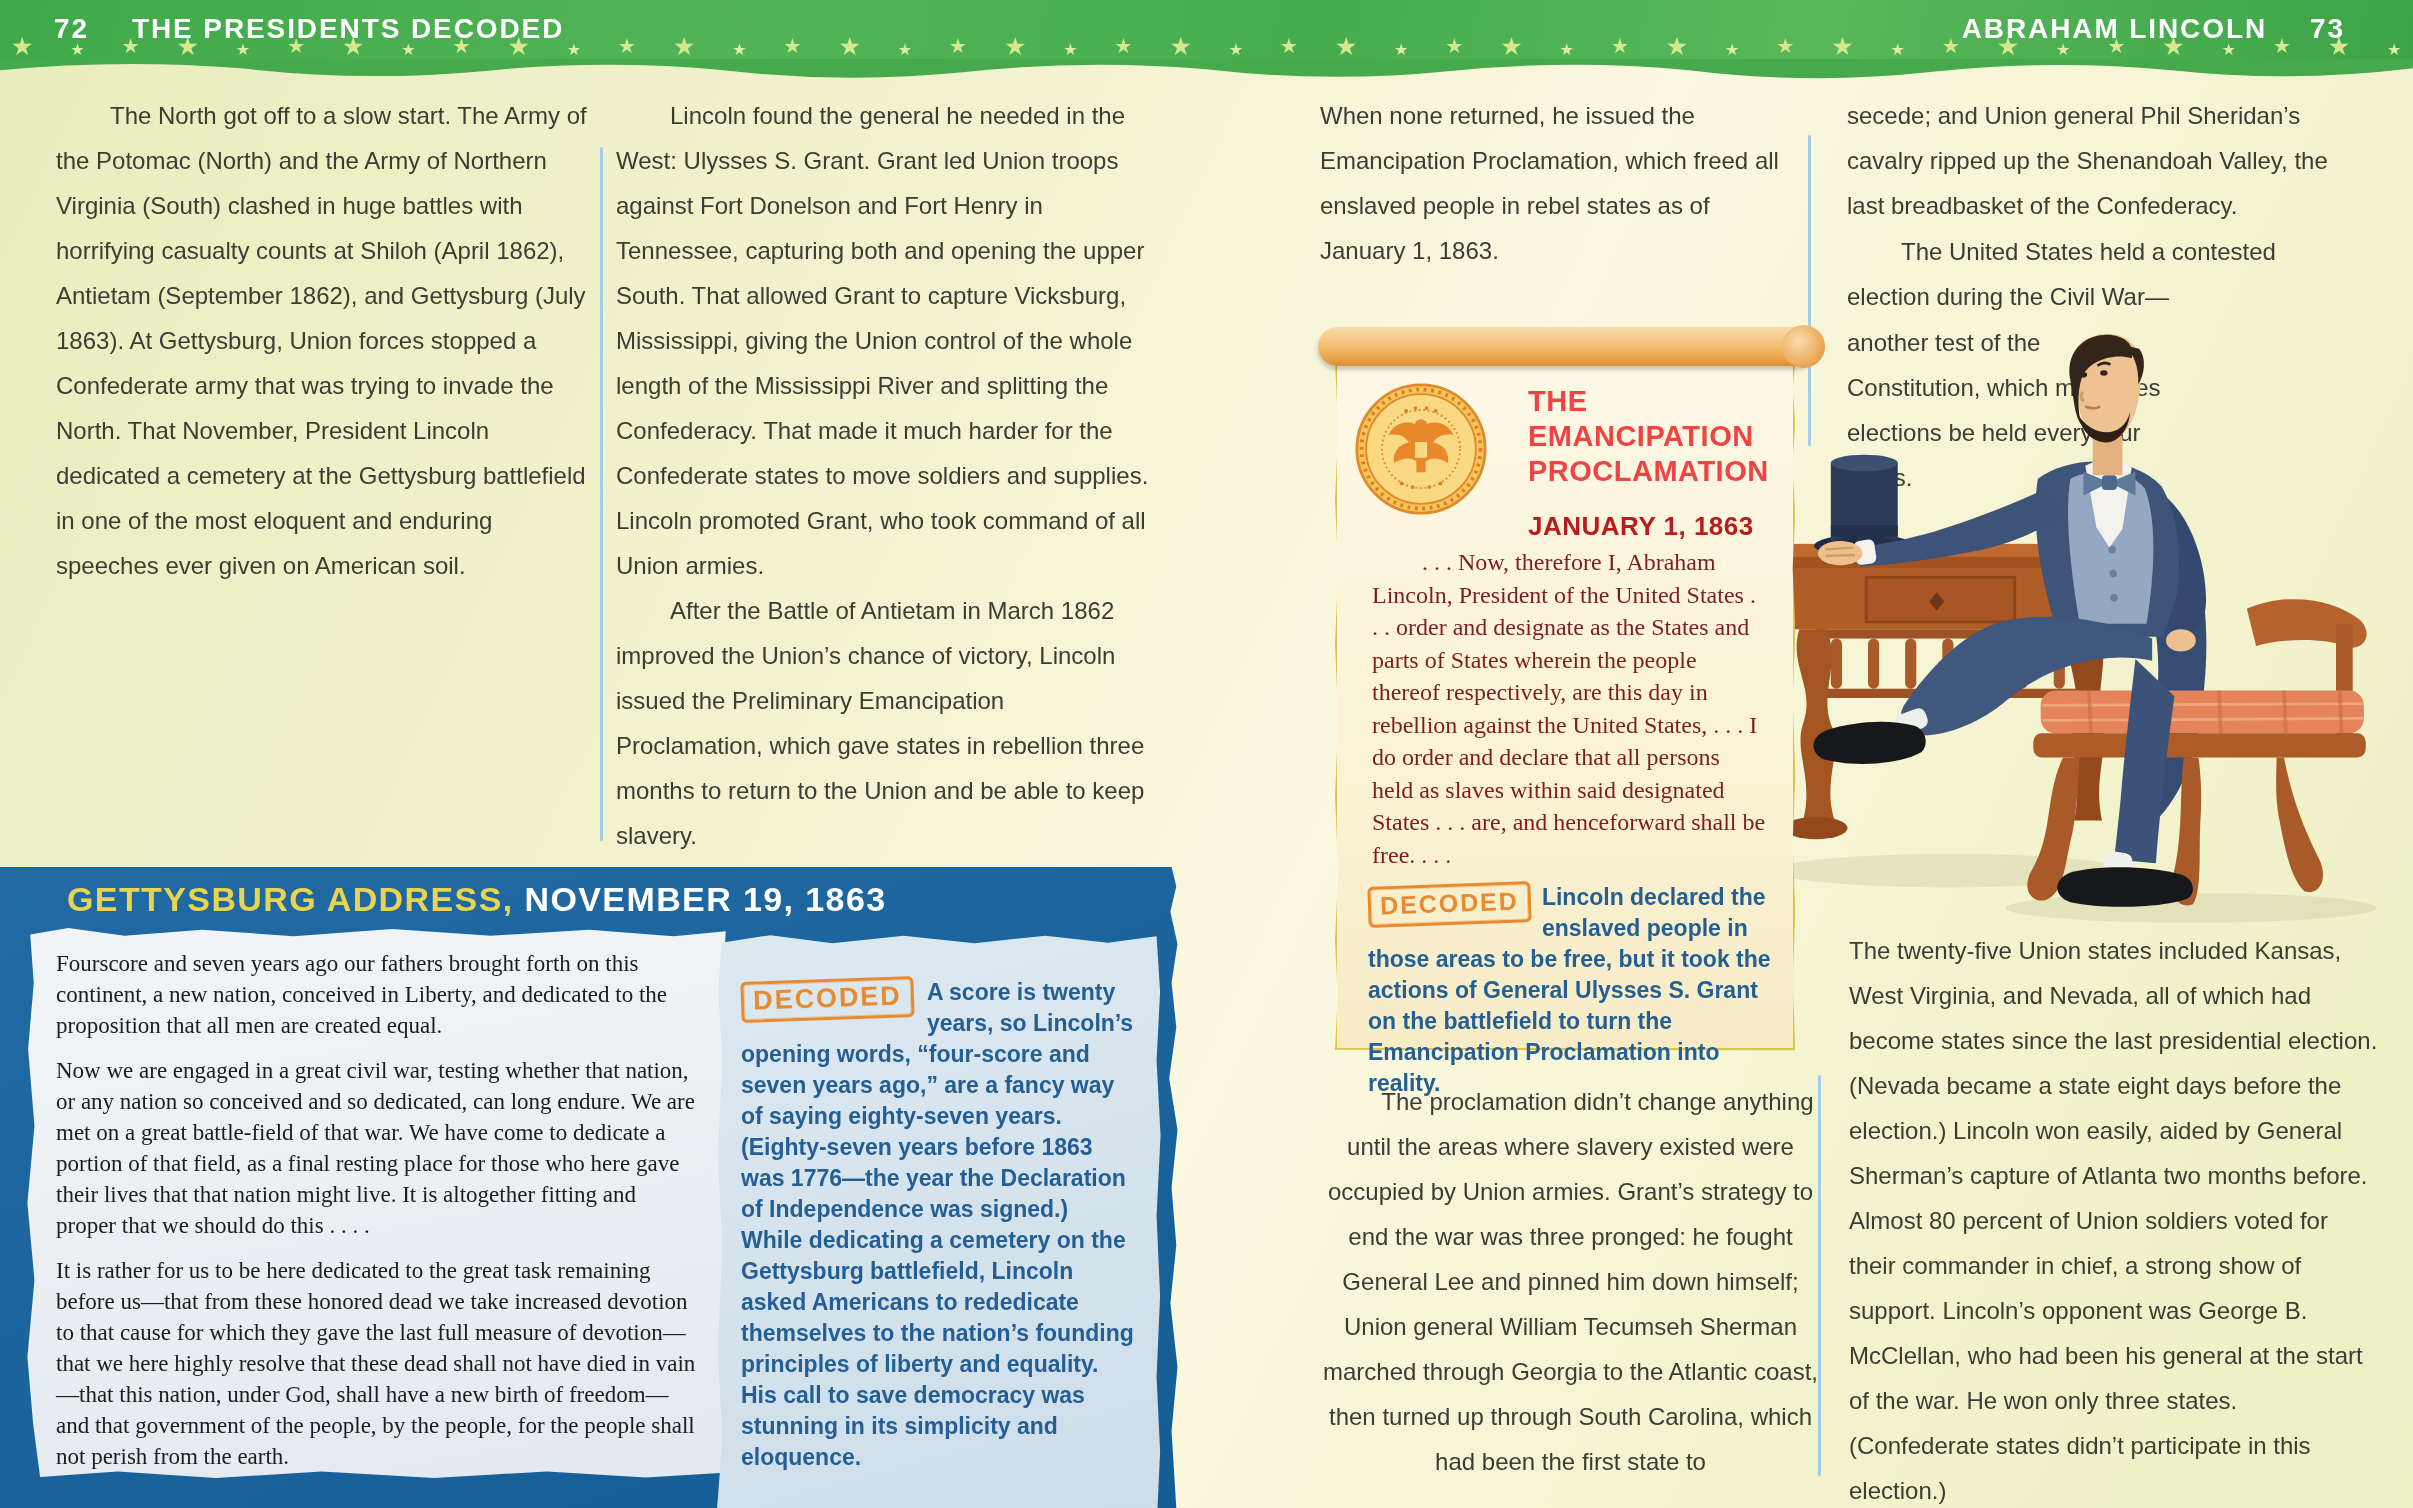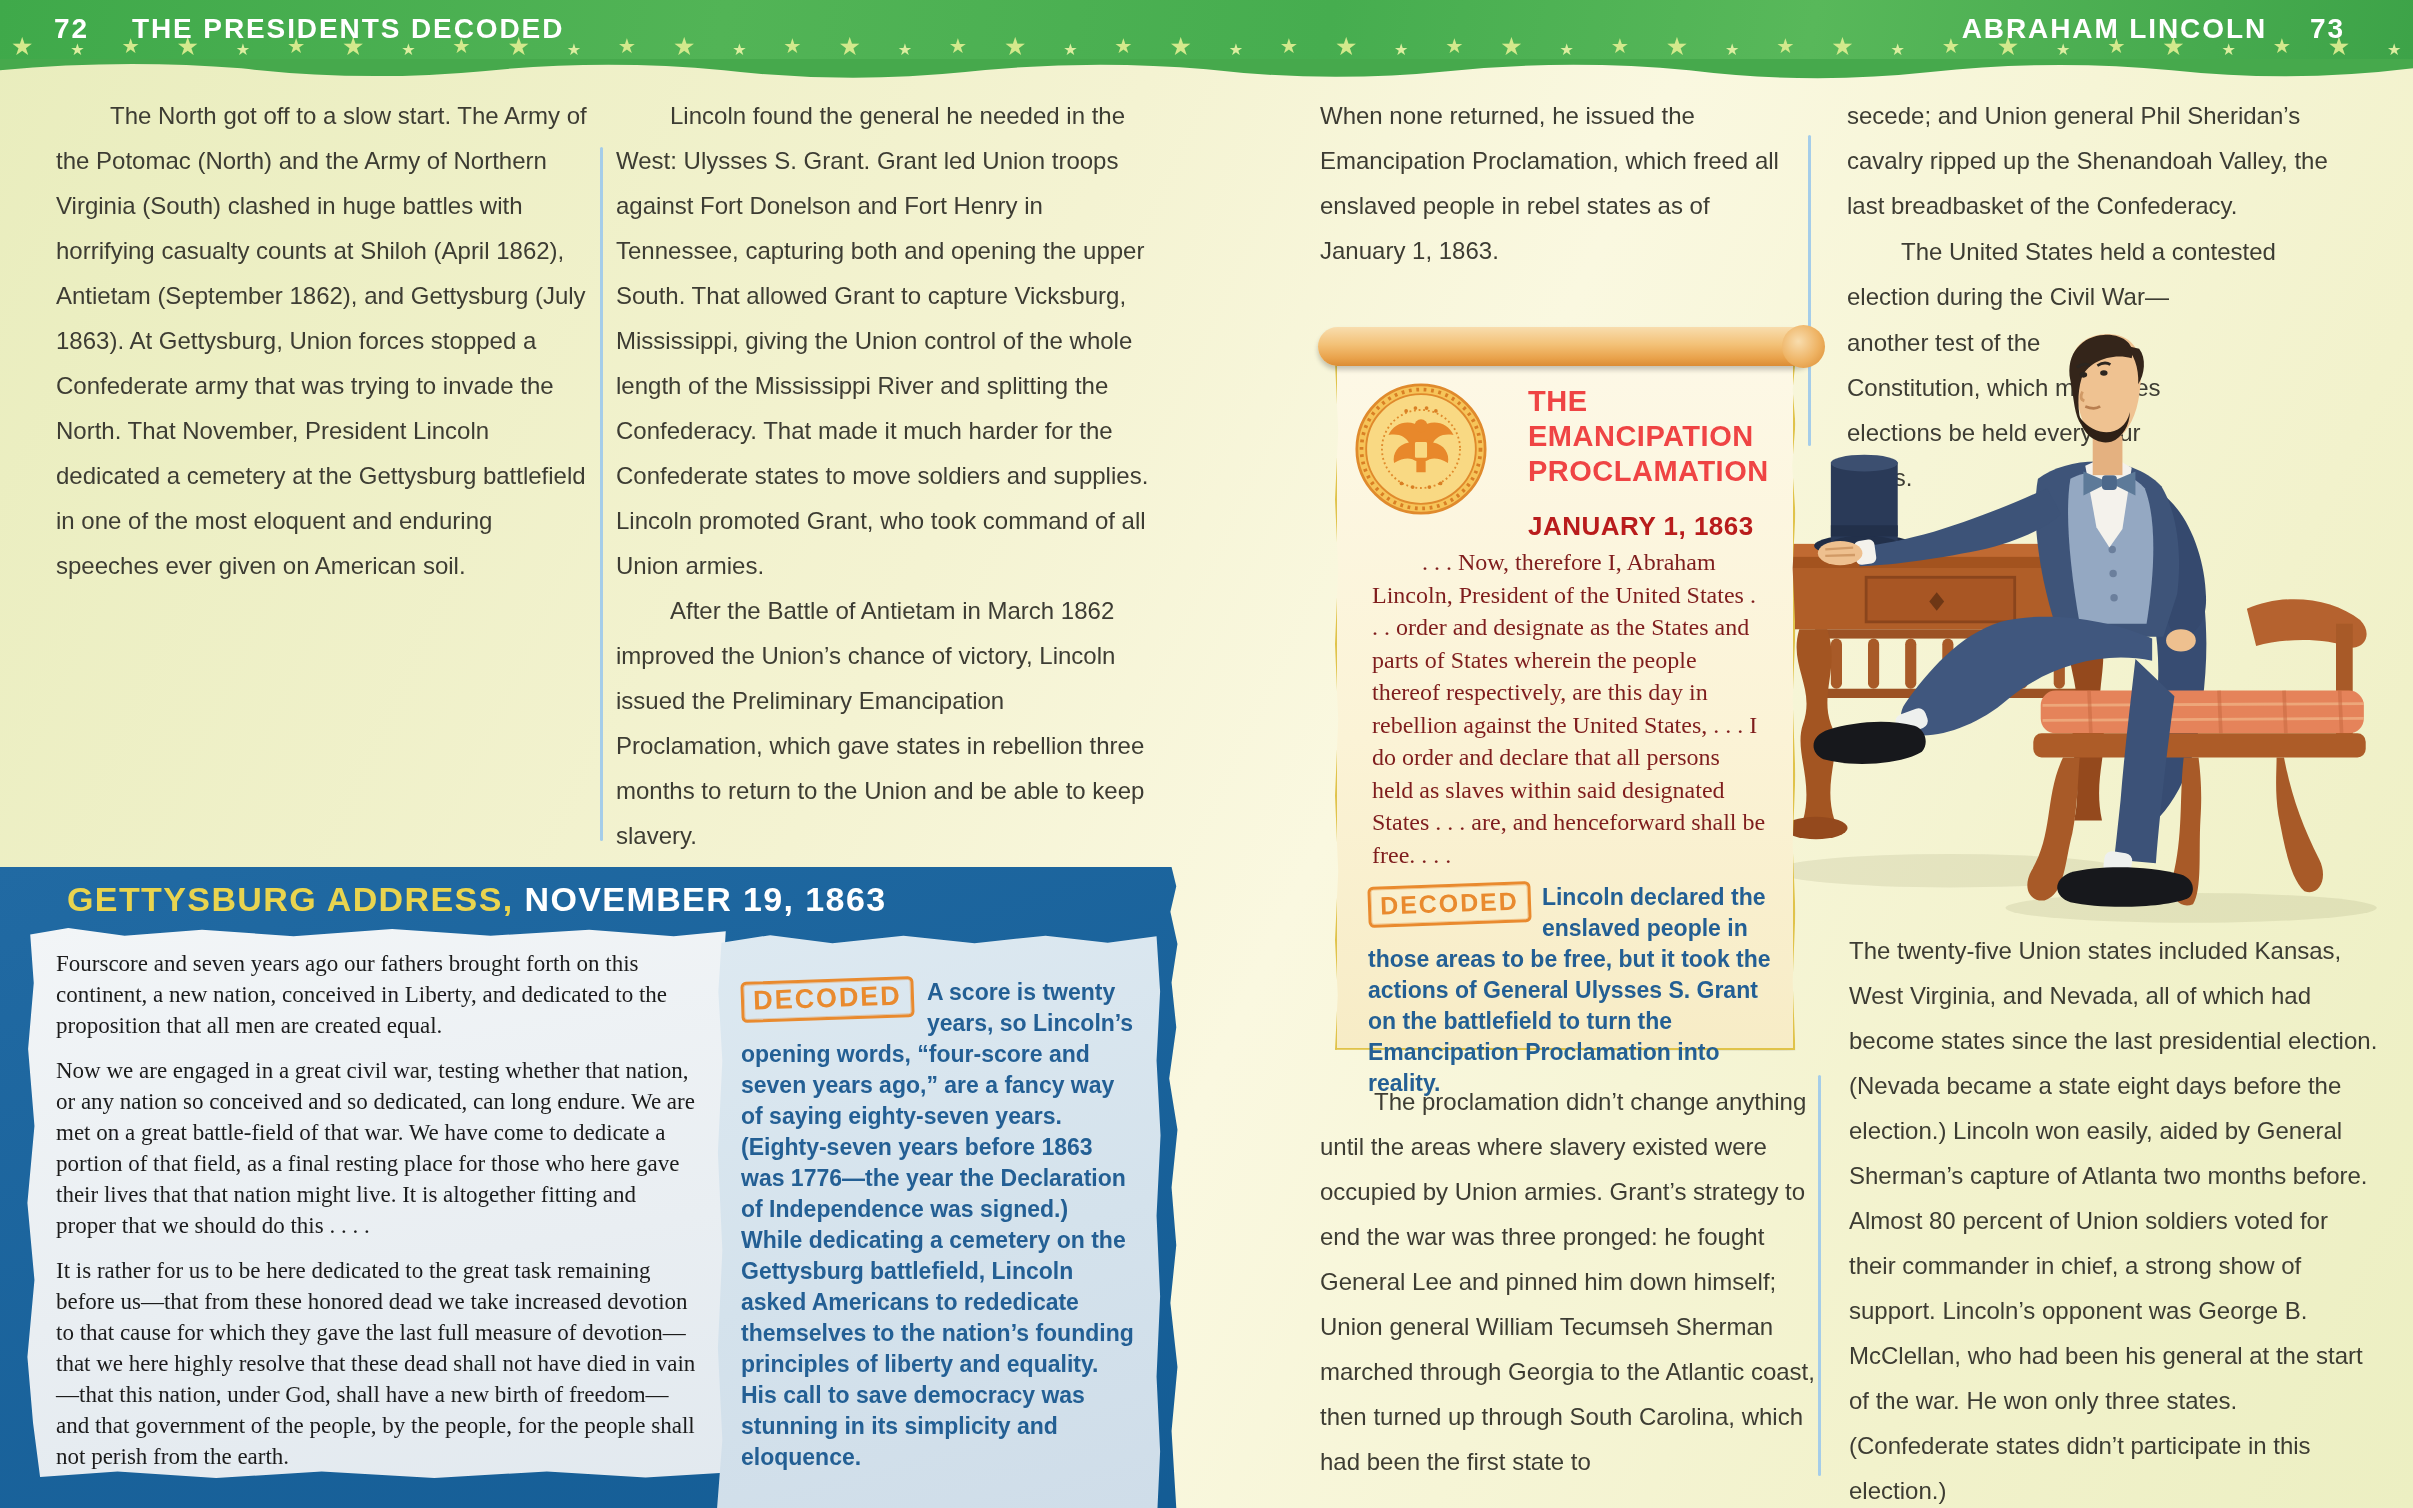--- a/index.html
+++ b/index.html
@@ -211,21 +211,21 @@
     <div class="tl">EMANCIPATION</div>
     <div class="tl">PROCLAMATION</div>
     <div class="proc-date">JANUARY 1, 1863</div>
   </div>
   <div class="proc-body">. . . Now, therefore I, Abraham Lincoln, President of the United States . . . order and designate as the States and parts of States wherein the people thereof respectively, are this day in rebellion against the United States, . . . I do order and declare that all persons held as slaves within said designated States . . . are, and henceforward shall be free. . . .</div>
   <div class="proc-decoded decoded-par">
     <span class="stamp">DECODED</span><span>Lincoln declared the enslaved people in those areas to be free, but it took the actions of General Ulysses S. Grant on the battlefield to turn the Emancipation Proclamation into reality.</span>
   </div>
 </div>
 
-<div class="col" style="left:1320px;top:1079px;width:501px;">
+<div class="col" style="left:1320px;top:1079px;width:501px;text-align:center;">
   <p class="indent">The proclamation didn’t change anything until the areas where slavery existed were occupied by Union armies. Grant’s strategy to end the war was three pronged: he fought General Lee and pinned him down himself; Union general William Tecumseh Sherman marched through Georgia to the Atlantic coast, then turned up through South Carolina, which had been the first state to</p>
 </div>
 <div class="rule" style="left:1818px;top:1075px;height:401px;"></div>
 <div class="col" style="left:1849px;top:928px;width:531px;">
   <p>The twenty-five Union states included Kansas, West Virginia, and Nevada, all of which had become states since the last presidential election. (Nevada became a state eight days before the election.) Lincoln won easily, aided by General Sherman’s capture of Atlanta two months before. Almost 80 percent of Union soldiers voted for their commander in chief, a strong show of support. Lincoln’s opponent was George B. McClellan, who had been his general at the start of the war. He won only three states. (Confederate states didn’t participate in this election.)</p>
 </div>
 
 <svg class="lincoln" viewBox="0 0 700 660">
 
   <ellipse cx="200" cy="600" rx="190" ry="18" fill="rgba(90,90,40,.10)"></ellipse>

